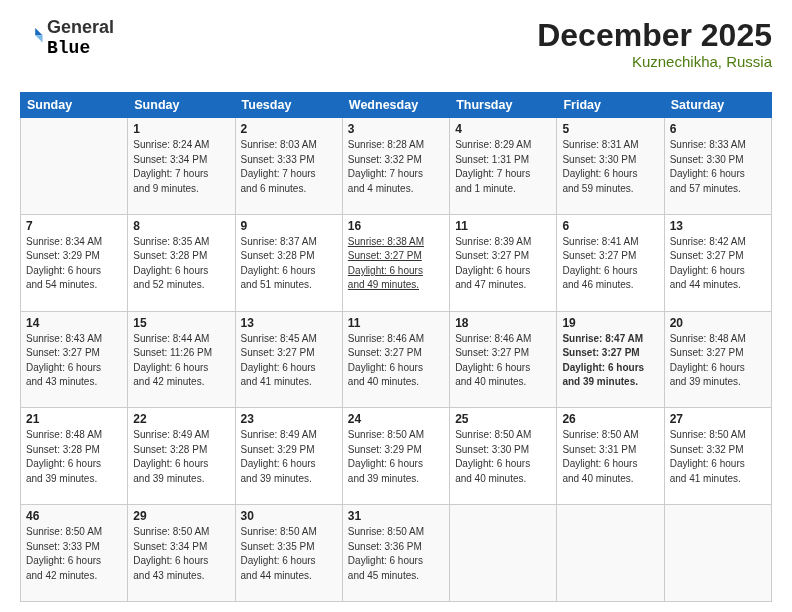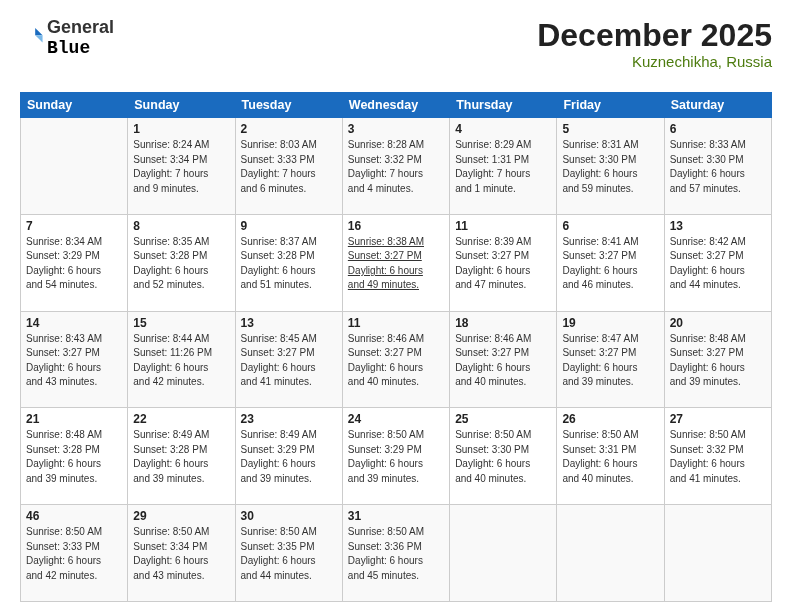--- a/index.html
+++ b/index.html
@@ -266,21 +266,21 @@
           </td>
           <td>
             <span class="day-number">18</span>
             <div class="day-info" style="white-space: pre-line;">Sunrise: 8:46 AM
 Sunset: 3:27 PM
 Daylight: 6 hours
 and 40 minutes.</div>
           </td>
           <td>
             <span class="day-number">19</span>
-            <div class="day-info" style="white-space: pre-line;">Sunrise: 8:47 AM
+            <div class="day-info" style="white-space: pre-line; font-weight: bold;">Sunrise: 8:47 AM
 Sunset: 3:27 PM
 Daylight: 6 hours
 and 39 minutes.</div>
           </td>
           <td>
             <span class="day-number">20</span>
             <div class="day-info" style="white-space: pre-line;">Sunrise: 8:48 AM
 Sunset: 3:27 PM
 Daylight: 6 hours
 and 39 minutes.</div>

